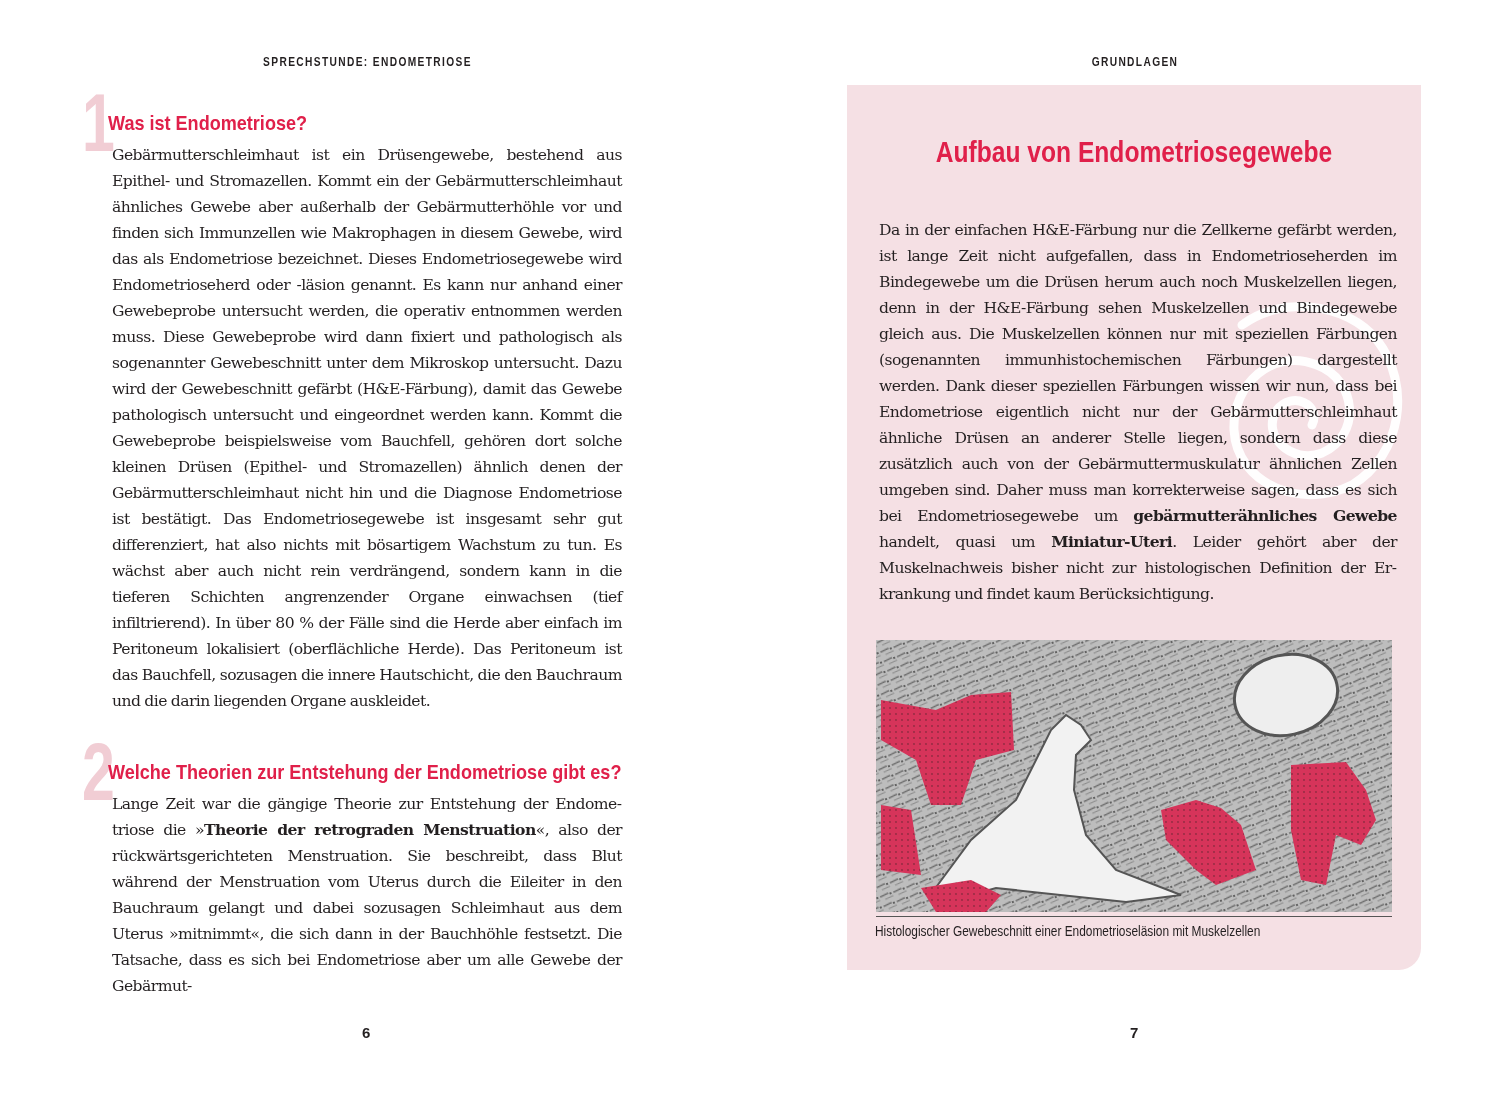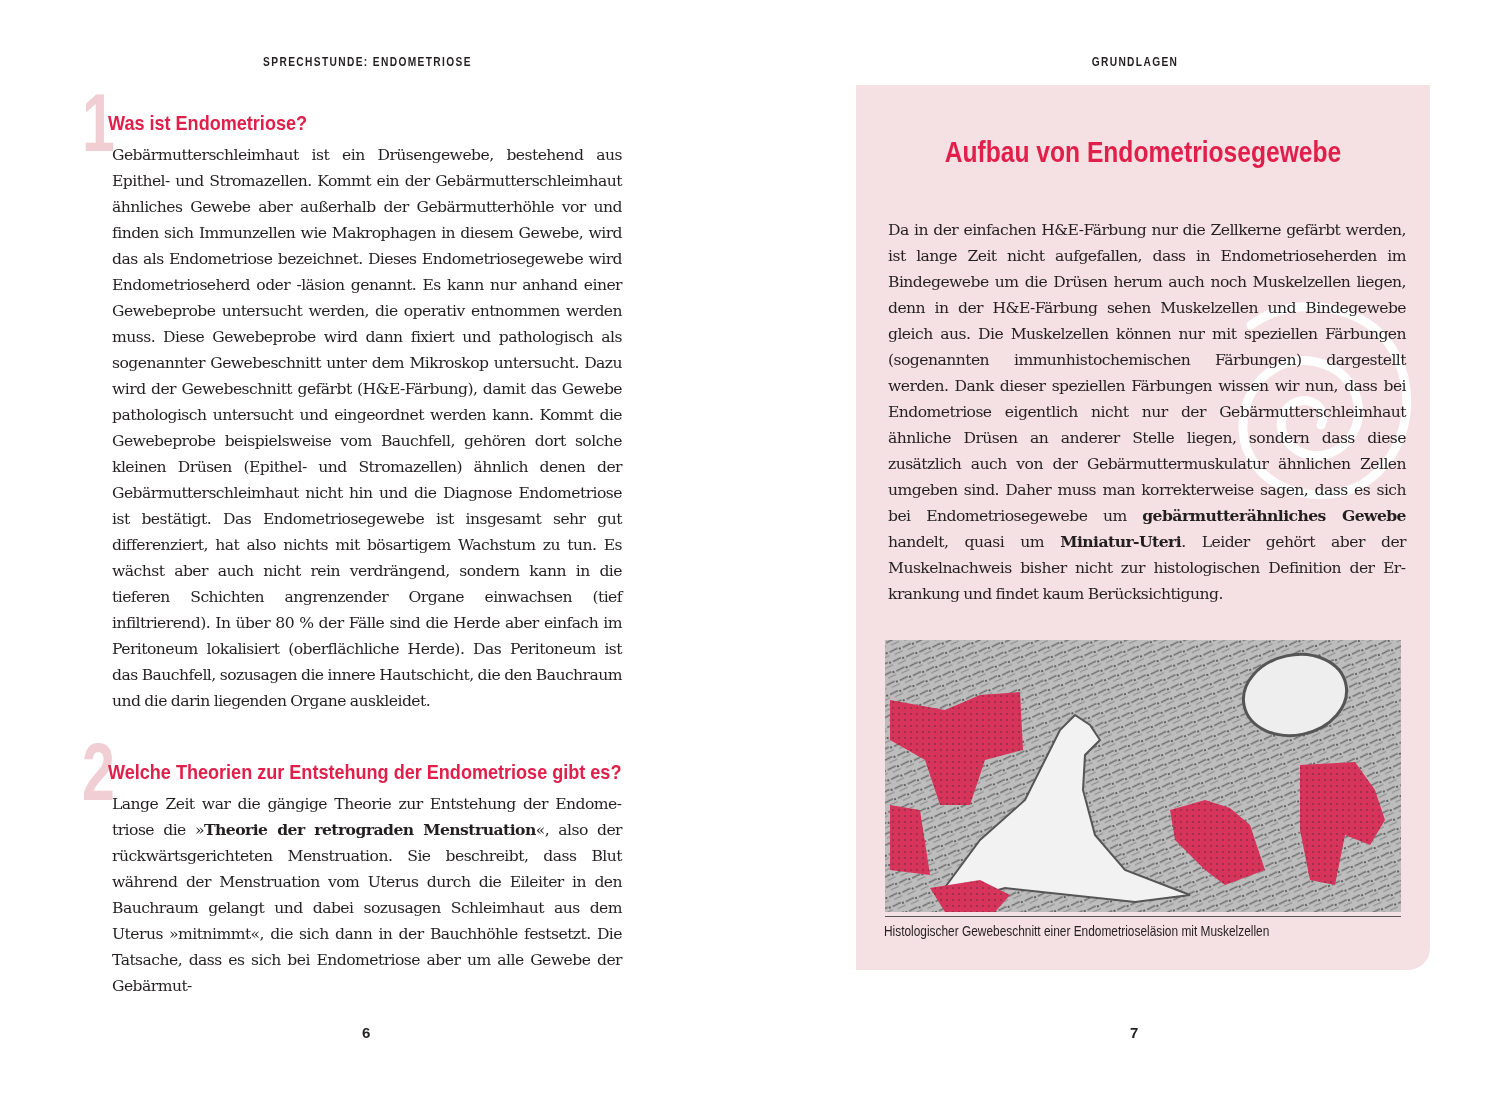--- a/index.html
+++ b/index.html
@@ -49,21 +49,21 @@
     position: relative; z-index: 1;
     font-family: "DejaVu Serif", serif;
     font-size: 15.6px; line-height: 26px; margin: 4px;
     text-align: justify; letter-spacing: -0.55px; word-spacing: -0.5px;
     hyphens: manual;
   }
   .body-text b { font-weight: bold; }
 
   
   .info-box {
-    position: absolute; left: 106px; top: 85px; width: 574px; height: 885px;
+    position: absolute; left: 97px; top: 85px; width: 574px; height: 885px;
     background: #f5e0e4; border-bottom-right-radius: 22px; overflow: hidden;
   }
   .spiral {
     position: absolute; left: 325px; top: 200px; width: 260px; height: 260px; z-index: 0;
   }
   .box-title {
     position: absolute; left: 0; top: 50px; width: 574px; text-align: center;
     font-family: "Liberation Sans", sans-serif; font-size: 30px; color: #e0204a;
     transform: scaleX(0.82); margin: 0; z-index: 1;
   }

